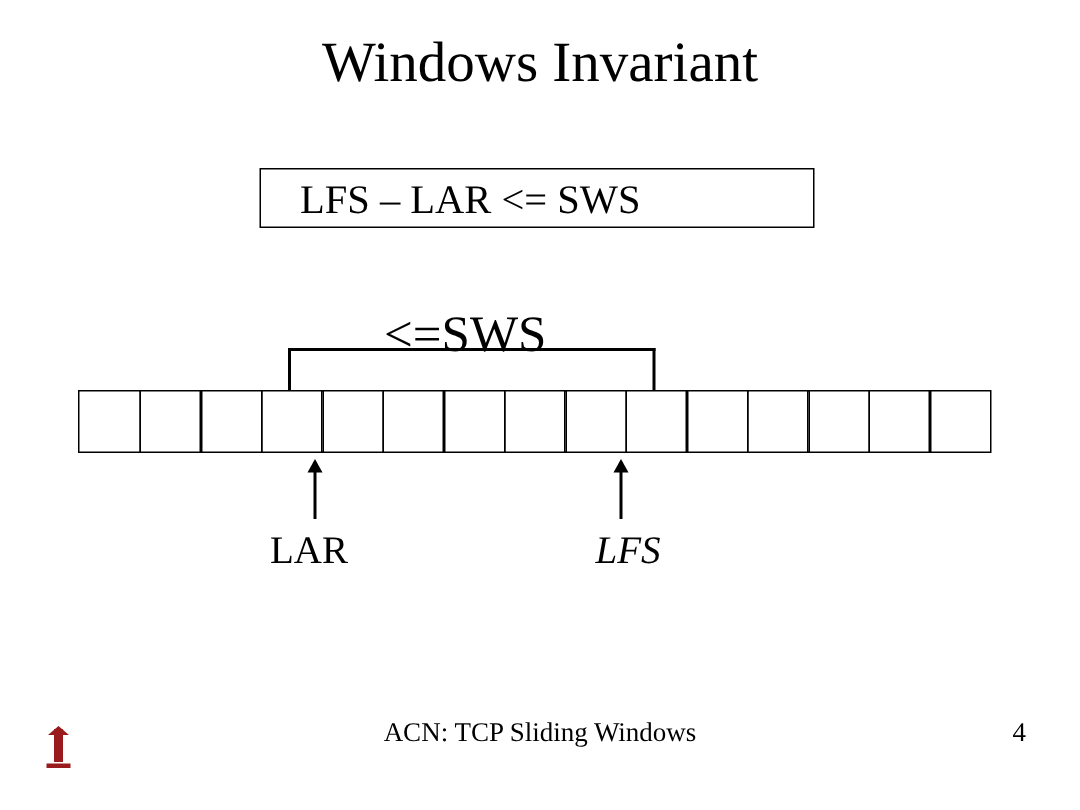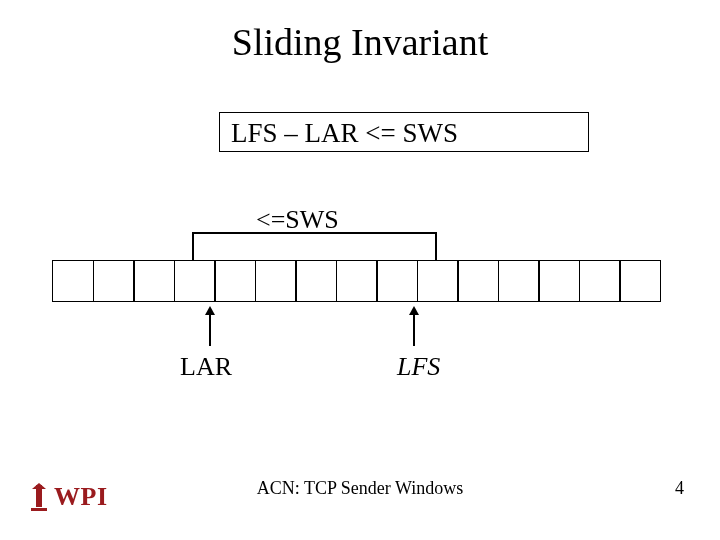--- a/index.html
+++ b/index.html
@@ -23,29 +23,28 @@
   }
   .formula-box {
     position: absolute;
     left: 173px;
     top: 112px;
     width: 370px;
     height: 40px;
     border: 1px solid #000;
     font-size: 27px;
     line-height: 40px;
-    padding-left: 11px;
+    padding-left: 26px;
     box-sizing: border-box;
-    margin-left: 46px;
   }
   .sws-label {
     position: absolute;
     left: 256px;
     top: 205px;
-    font-size: 26px;
+    font-size: 34px;
   }
   .window-bracket {
     position: absolute;
     left: 192px;
     top: 232px;
     width: 245px;
     height: 28px;
     border: 2px solid #000;
     border-bottom: none;
     box-sizing: border-box;
@@ -149,21 +148,21 @@
     font-family: Georgia, "Times New Roman", serif;
     font-weight: bold;
     font-size: 26px;
     color: #9a1b1e;
     letter-spacing: 0.5px;
   }
 </style>
 </head>
 <body>
 
-<div class="title">Sliding Invariant</div>
+<div class="title">Windows Invariant</div>
 
 <div class="formula-box">
   <span>LFS – LAR &lt;= SWS</span>
 </div>
 
 <div class="sws-label">&lt;=SWS</div>
 <div class="window-bracket"></div>
 
 <div class="cell-row" id="cell-row">
     <div class="cell"></div>
@@ -182,23 +181,22 @@
     <div class="cell"></div>
     <div class="cell"></div>
   </div>
 
 <div class="ptr-arrow ptr-lar"></div>
 <div class="ptr-arrow ptr-lfs"></div>
 
 <div class="ptr-label lar-label">LAR</div>
 <div class="ptr-label lfs-label">LFS</div>
 
-<div class="footer-text">ACN: TCP Sender Windows</div>
+<div class="footer-text">ACN: TCP Sliding Windows</div>
 <div class="slide-num">4</div>
 
 <div class="logo">
   <div class="logo-mark">
     <div class="roof"></div>
     <div class="tower"></div>
     <div class="base"></div>
   </div>
-  <div class="logo-text">WPI</div>
 </div>
 
 </body></html>

